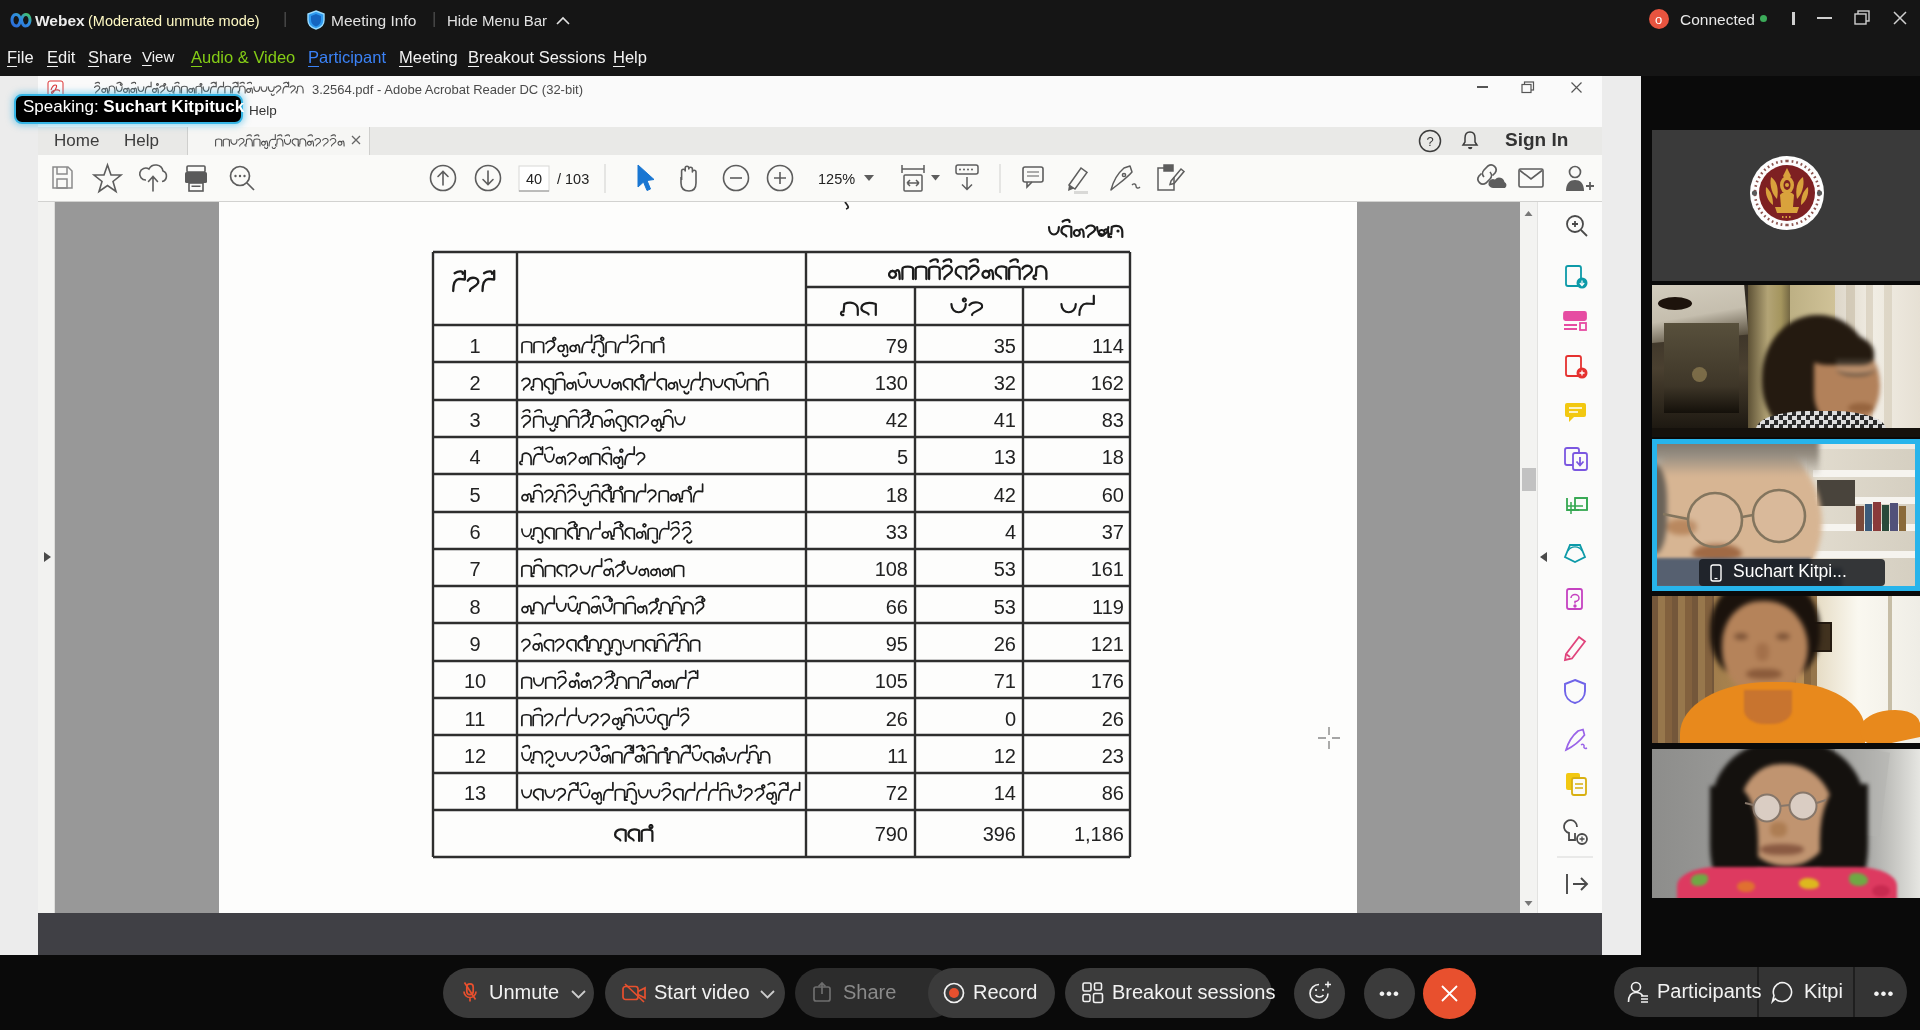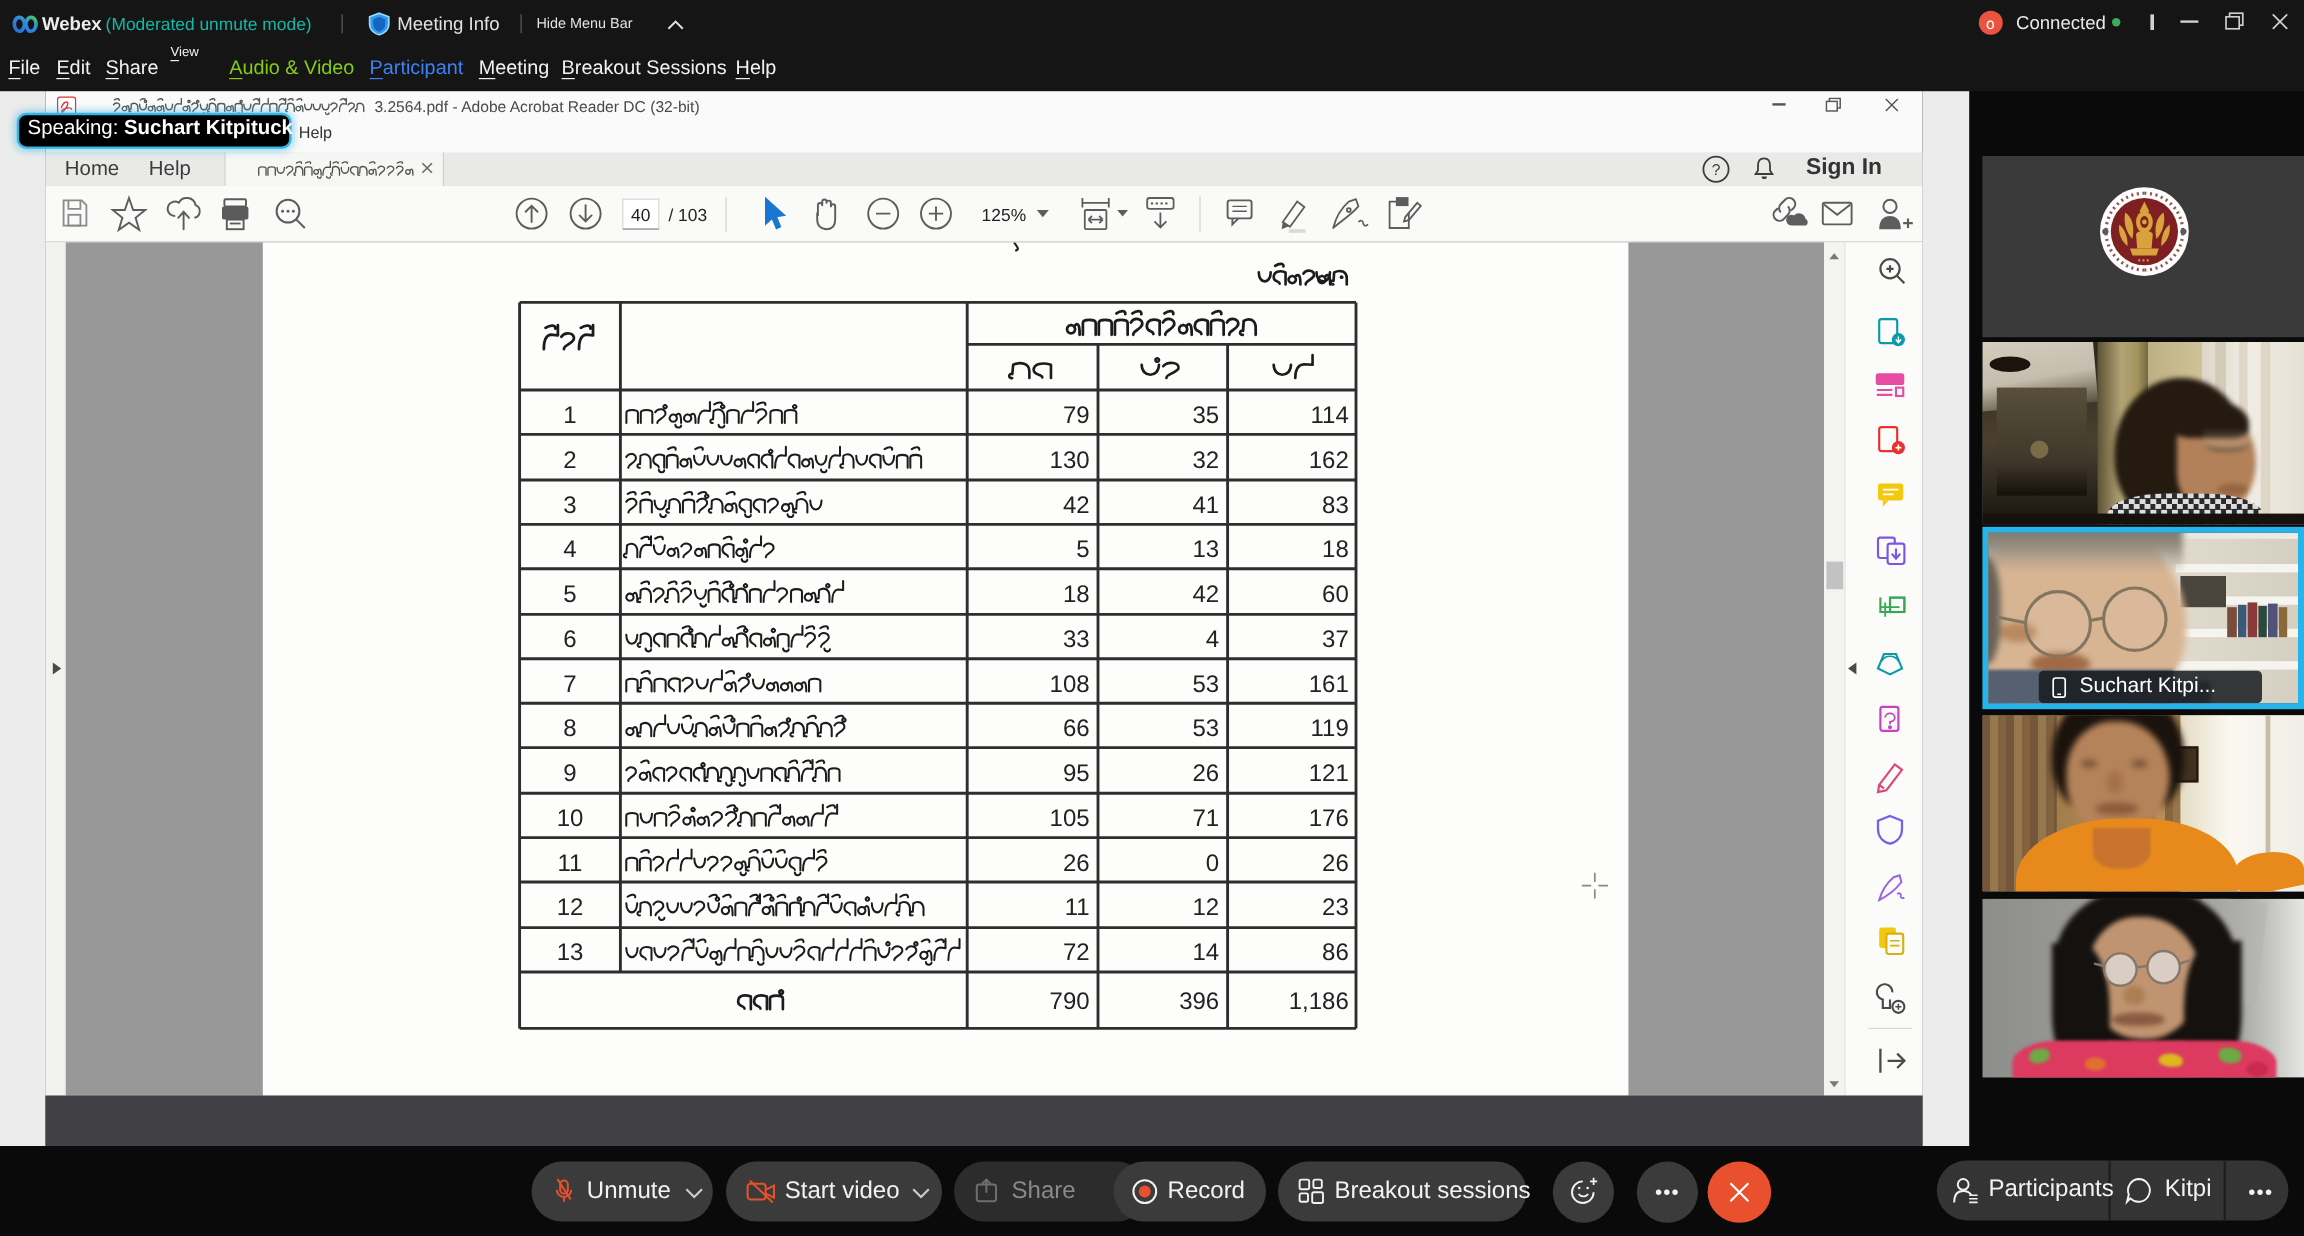--- a/index.html
+++ b/index.html
@@ -10,49 +10,49 @@
 <defs>
         <linearGradient id="wg" x1="0.1" y1="0.9" x2="0.85" y2="0.05">
           <stop offset="0" stop-color="#2b6bd7"></stop>
           <stop offset="0.6" stop-color="#2f8de0"></stop>
           <stop offset="1" stop-color="#43c666"></stop>
         </linearGradient>
       </defs>
 <path d="M7 4 C3.5 4 1.5 7.5 1.5 11 C1.5 15 4 18.5 7.5 18.5 C10 18.5 11.5 16.5 12 14.5 C12.5 16.5 14 18.5 16.5 18.5 C20 18.5 22.5 15 22.5 11 C22.5 7.5 20.5 4 17 4 C14.5 4 13 5.5 12 7.5 C11 5.5 9.5 4 7 4 Z M7 7 C8.5 7 9.5 8.5 10 11 C9.5 13.5 8.5 15.5 7.3 15.5 C5.5 15.5 4.5 13 4.5 11 C4.5 9 5.5 7 7 7 Z M17 7 C18.5 7 19.5 9 19.5 11 C19.5 13 18.5 15.5 16.7 15.5 C15.5 15.5 14.5 13.5 14 11 C14.5 8.5 15.5 7 17 7 Z" fill="url(#wg)"></path>
 </svg>
 <div class="abs" style="left:35px;top:12px;font-size:15.5px;font-weight:bold;color:#ededed">Webex</div>
-<div class="abs" style="left:88px;top:13px;font-size:14.5px;color:#14b8a6">(Moderated unmute mode)</div>
+<div class="abs" style="left:88px;top:13px;font-size:14.5px;color:#fef9c3">(Moderated unmute mode)</div>
 <div class="abs" style="left:283px;top:9px;font-size:17px;color:#4a4a4a">|</div>
 <svg class="abs" style="left:306px;top:10px" width="20" height="20" viewBox="0 0 20 20">
 <path d="M10 1 L18 4 L18 10 C18 15 14 18 10 19 C6 18 2 15 2 10 L2 4 Z" fill="#2e9bf0" stroke="#9adcff" stroke-width="1.4"></path>
 <path d="M10 4 L15 6 L15 10 C15 13 13 15.5 10 16.5 C7 15.5 5 13 5 10 L5 6 Z" fill="#1565c0"></path>
     </svg>
 <div class="abs" style="left:331px;top:12px;font-size:15.5px;color:#e2e2e2">Meeting Info</div>
 <div class="abs" style="left:432px;top:9px;font-size:17px;color:#4a4a4a">|</div>
-<div class="abs" style="left:447px;top:12px;font-size:12px;color:#e2e2e2">Hide Menu Bar</div>
+<div class="abs" style="left:447px;top:12px;font-size:15px;color:#e2e2e2">Hide Menu Bar</div>
 <svg class="abs" style="left:555px;top:15px" width="16" height="12" viewBox="0 0 16 12">
       <path d="M2 9 L8 3 L14 9" stroke="#e2e2e2" stroke-width="1.6" fill="none"></path>
     </svg>
 <div class="abs" style="left:1649px;top:9px;width:20px;height:20px;border-radius:50%;background:#e8543f"></div>
 <div class="abs" style="left:1655px;top:11.5px;font-size:13px;color:#fff">o</div>
 <div class="abs" style="left:1680px;top:11px;font-size:15.5px;color:#e8e8e8">Connected</div>
 <div class="abs" style="left:1760px;top:15px;width:7px;height:7px;border-radius:50%;background:#3cab5a"></div>
 <div class="abs" style="left:1792px;top:12px;width:3px;height:13px;background:#cfcfcf"></div>
 <div class="abs" style="left:1817px;top:17px;width:15px;height:2px;background:#cfcfcf"></div>
 <svg class="abs" style="left:1854px;top:10px" width="17" height="15" viewBox="0 0 17 15">
 <rect x="4" y="1" width="11" height="10" fill="none" stroke="#cfcfcf" stroke-width="1.4"></rect>
 <rect x="1" y="4" width="11" height="10" fill="#151515" stroke="#cfcfcf" stroke-width="1.4"></rect>
     </svg>
 <svg class="abs" style="left:1892px;top:10px" width="16" height="16" viewBox="0 0 16 16">
       <path d="M2 2 L14 14 M14 2 L2 14" stroke="#cfcfcf" stroke-width="1.5"></path>
     </svg>
 <div class="abs" style="left:7px;top:48px;font-size:16.5px;color:#f2f2f2"><span style="text-decoration:underline;text-underline-offset:3px">F</span>ile</div>
 <div class="abs" style="left:47px;top:48px;font-size:16.5px;color:#f2f2f2"><span style="text-decoration:underline;text-underline-offset:3px">E</span>dit</div>
 <div class="abs" style="left:88px;top:48px;font-size:16.5px;color:#f2f2f2"><span style="text-decoration:underline;text-underline-offset:3px">S</span>hare</div>
-<div class="abs" style="left:142px;top:38px;font-size:11px;color:#f2f2f2"><span style="text-decoration:underline;text-underline-offset:3px">V</span>iew</div>
+<div class="abs" style="left:142px;top:48px;font-size:15px;color:#f2f2f2"><span style="text-decoration:underline;text-underline-offset:3px">V</span>iew</div>
 <div class="abs" style="left:191px;top:48px;font-size:16.5px;color:#84cc16"><span style="text-decoration:underline;text-underline-offset:3px">A</span>udio &amp; Video</div>
 <div class="abs" style="left:308px;top:48px;font-size:16.5px;color:#3b82f6"><span style="text-decoration:underline;text-underline-offset:3px">P</span>articipant</div>
 <div class="abs" style="left:399px;top:48px;font-size:16.5px;color:#f2f2f2"><span style="text-decoration:underline;text-underline-offset:3px">M</span>eeting</div>
 <div class="abs" style="left:468px;top:48px;font-size:16.5px;color:#f2f2f2"><span style="text-decoration:underline;text-underline-offset:3px">B</span>reakout Sessions</div>
 <div class="abs" style="left:613px;top:48px;font-size:16.5px;color:#f2f2f2"><span style="text-decoration:underline;text-underline-offset:3px">H</span>elp</div>
 <div class="abs" style="left:0;top:76px;width:38px;height:879px;background:#ececec"></div>
 <div class="abs" style="left:1602px;top:76px;width:39px;height:879px;background:#ececec"></div>
 <div class="abs" style="left:38px;top:76px;width:1564px;height:837px;background:#fafafa"></div>
 <svg class="abs" style="left:47px;top:80px" width="17" height="18" viewBox="0 0 17 18">
 <rect x="1" y="1" width="15" height="16" rx="2" fill="#fff" stroke="#d33" stroke-width="1"></rect>

